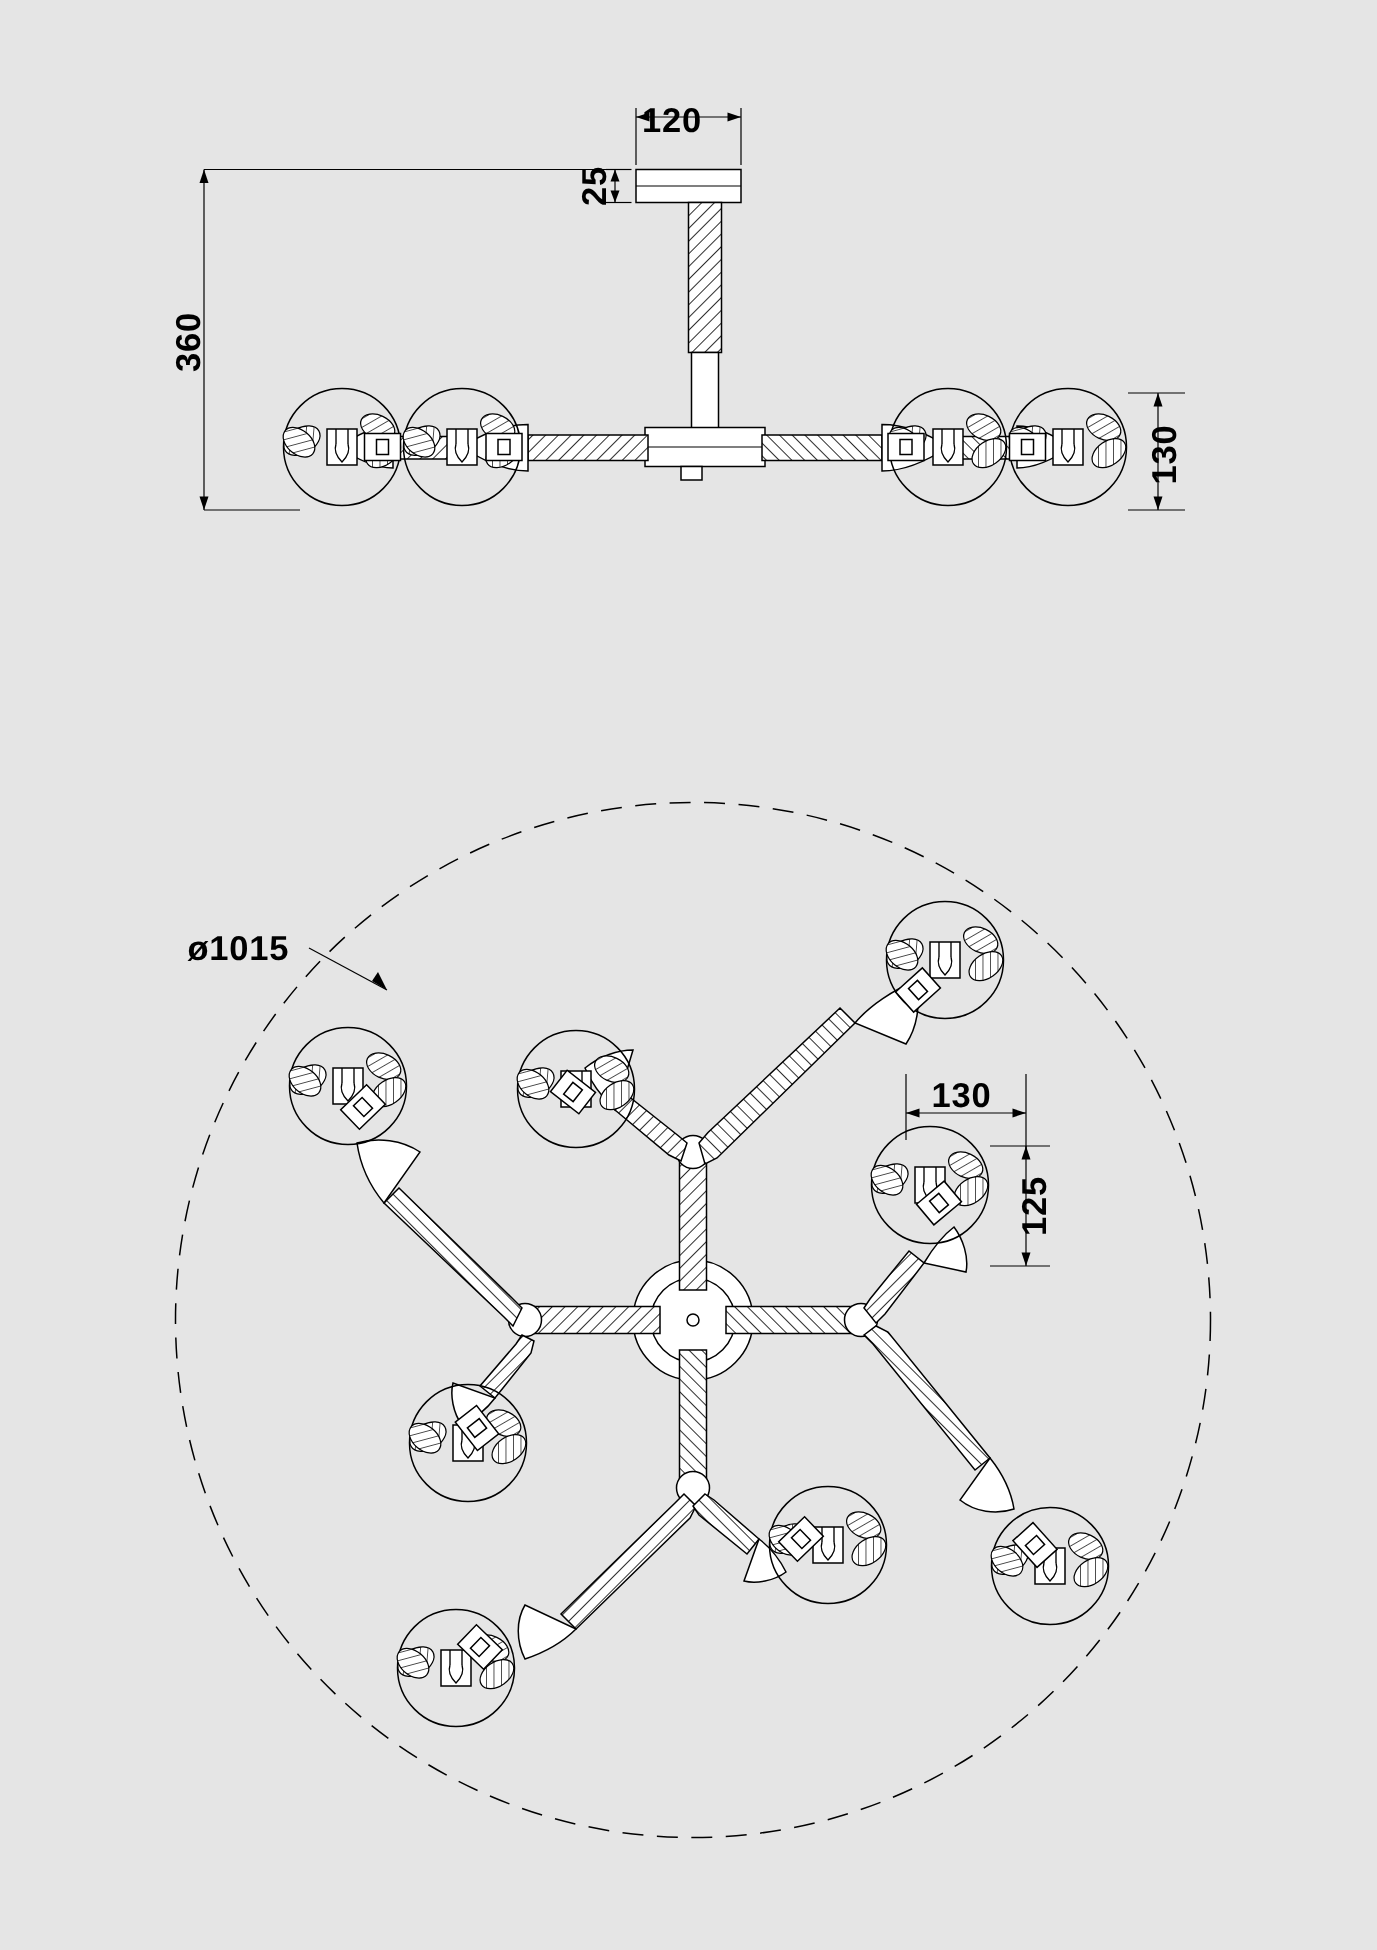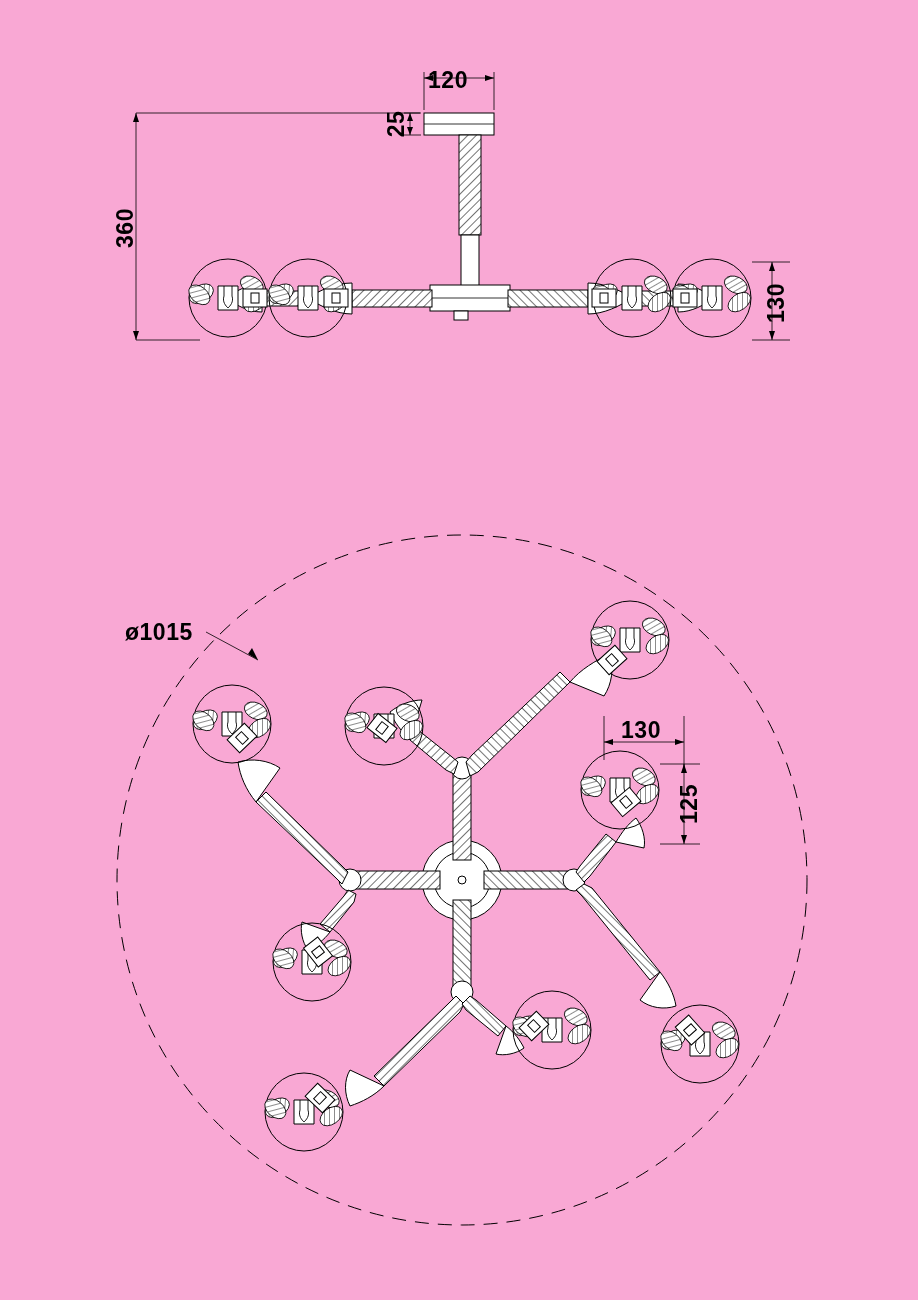--- a/index.html
+++ b/index.html
@@ -7,21 +7,21 @@
     padding: 0;
     background: #ffffff;
   }
   body {
     font-family: "Liberation Sans", sans-serif;
   }
   #sheet {
     position: relative;
     width: 918px;
     height: 1300px;
-    background: #f9a8d4;
+    background: #e5e5e5;
     overflow: hidden;
   }
   #sheet svg {
     position: absolute;
     left: 0;
     top: 0;
   }
   .dimtext {
     font-family: "Liberation Sans", sans-serif;
     font-size: 21px;

